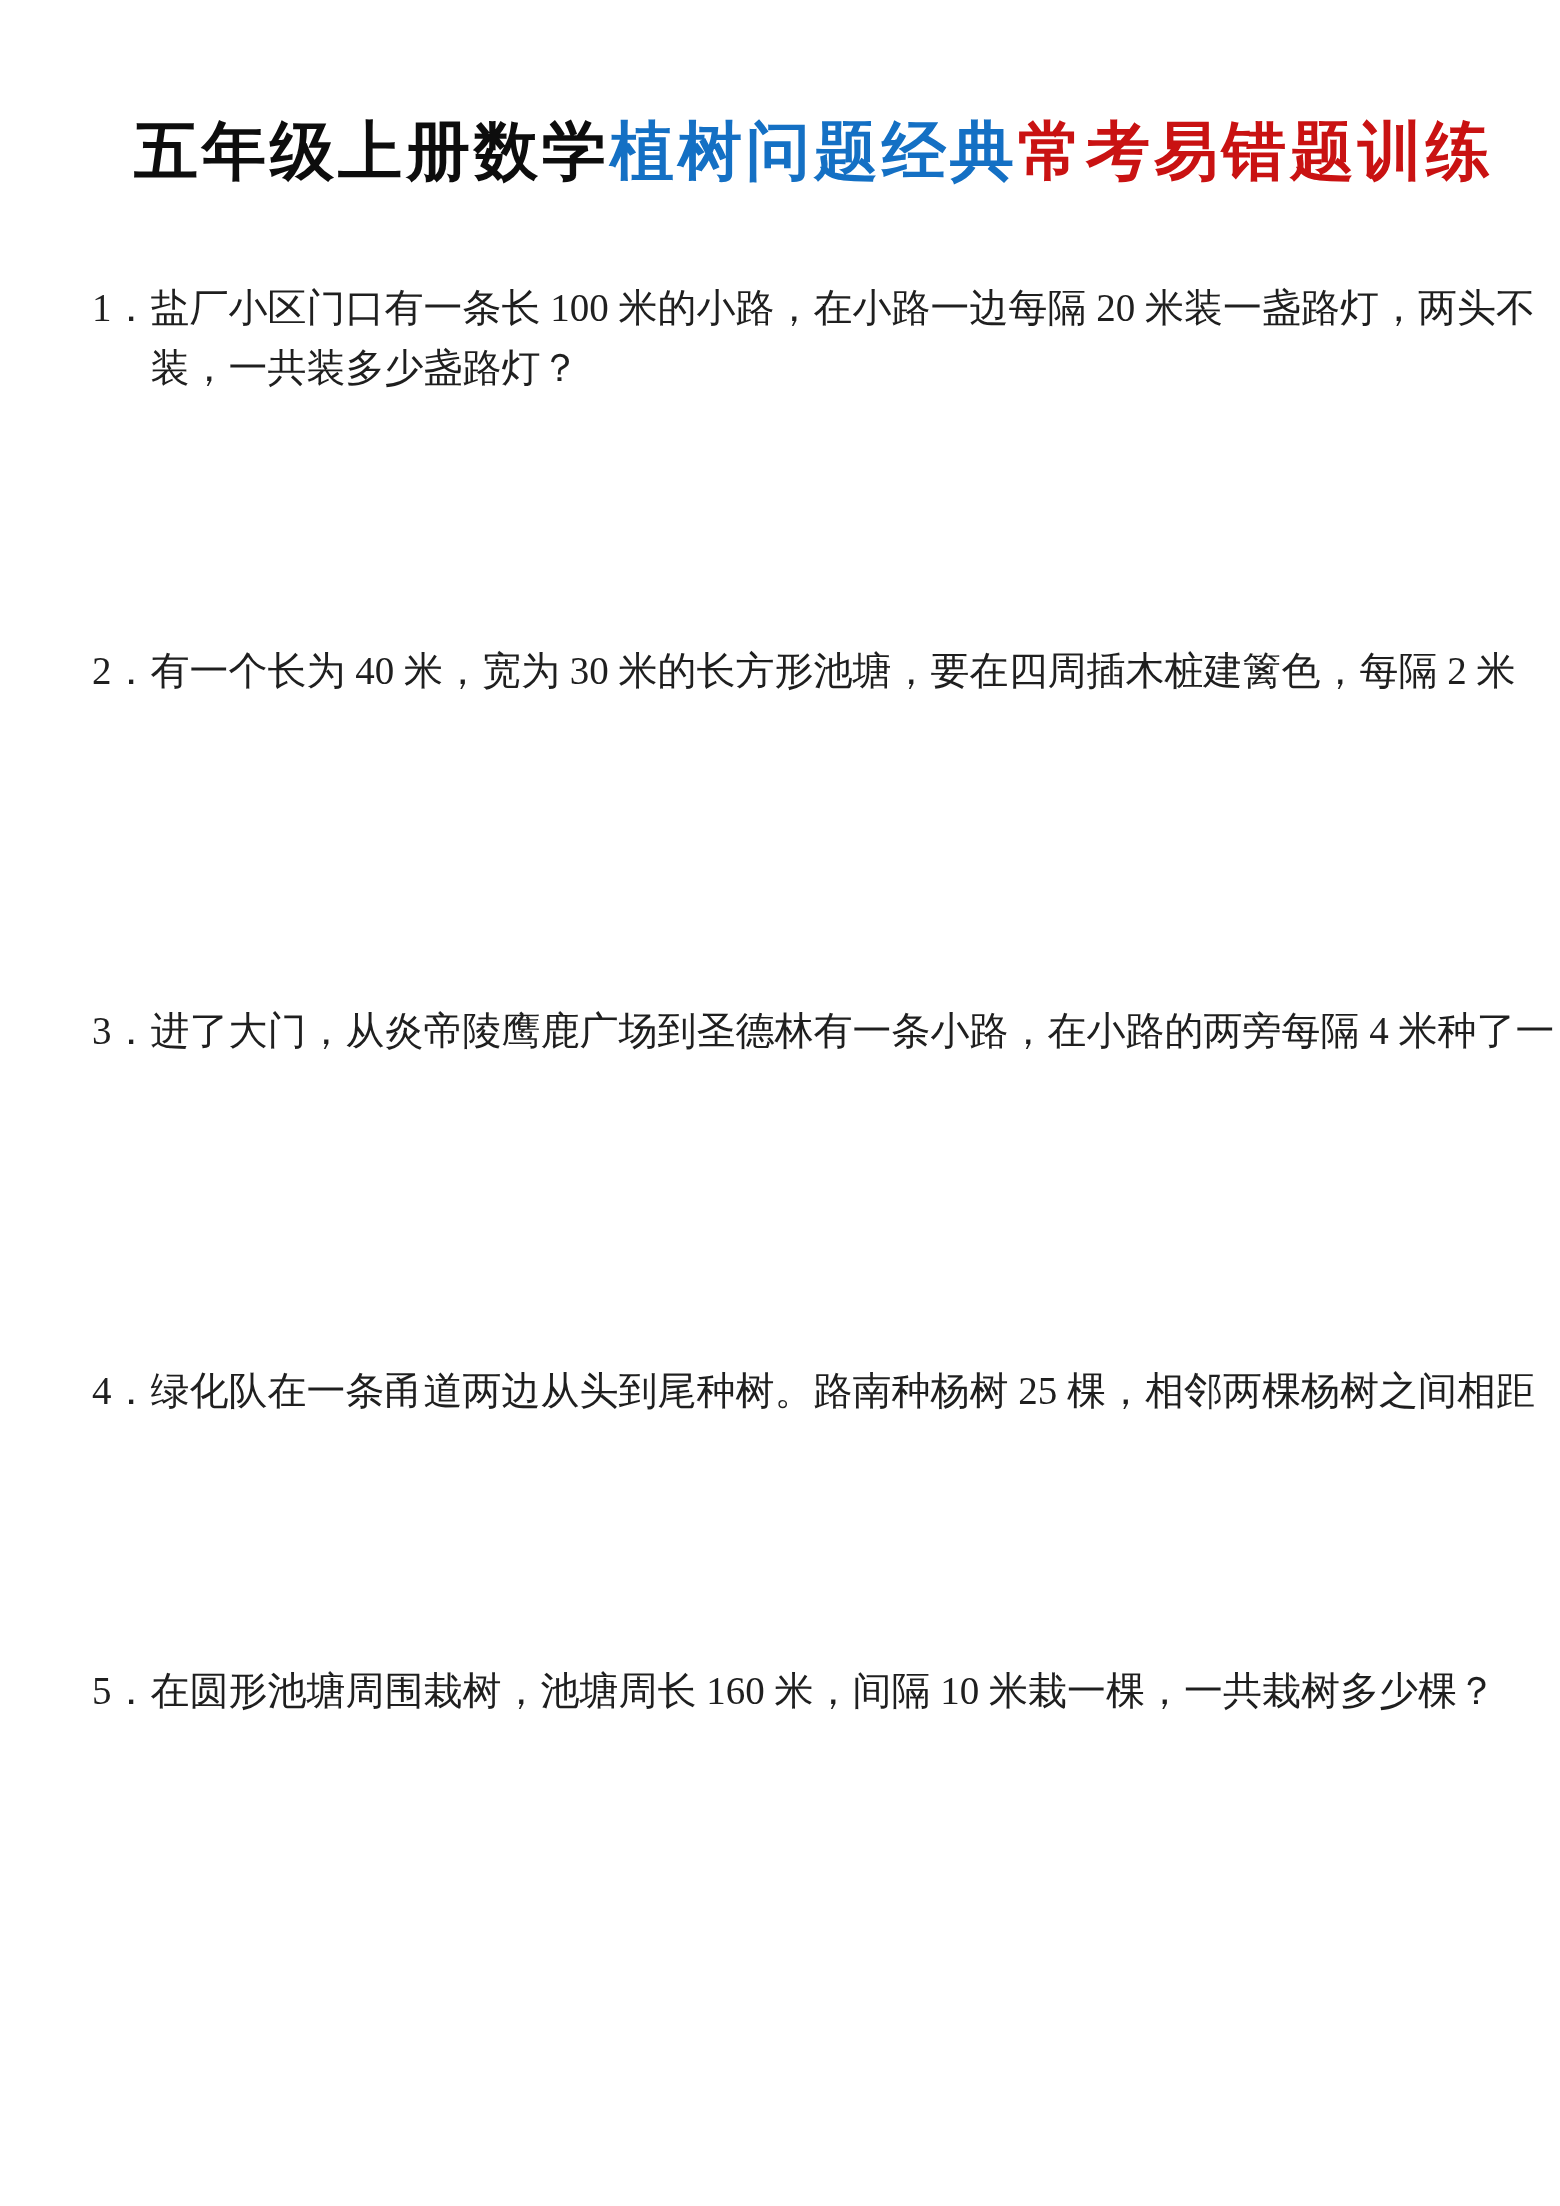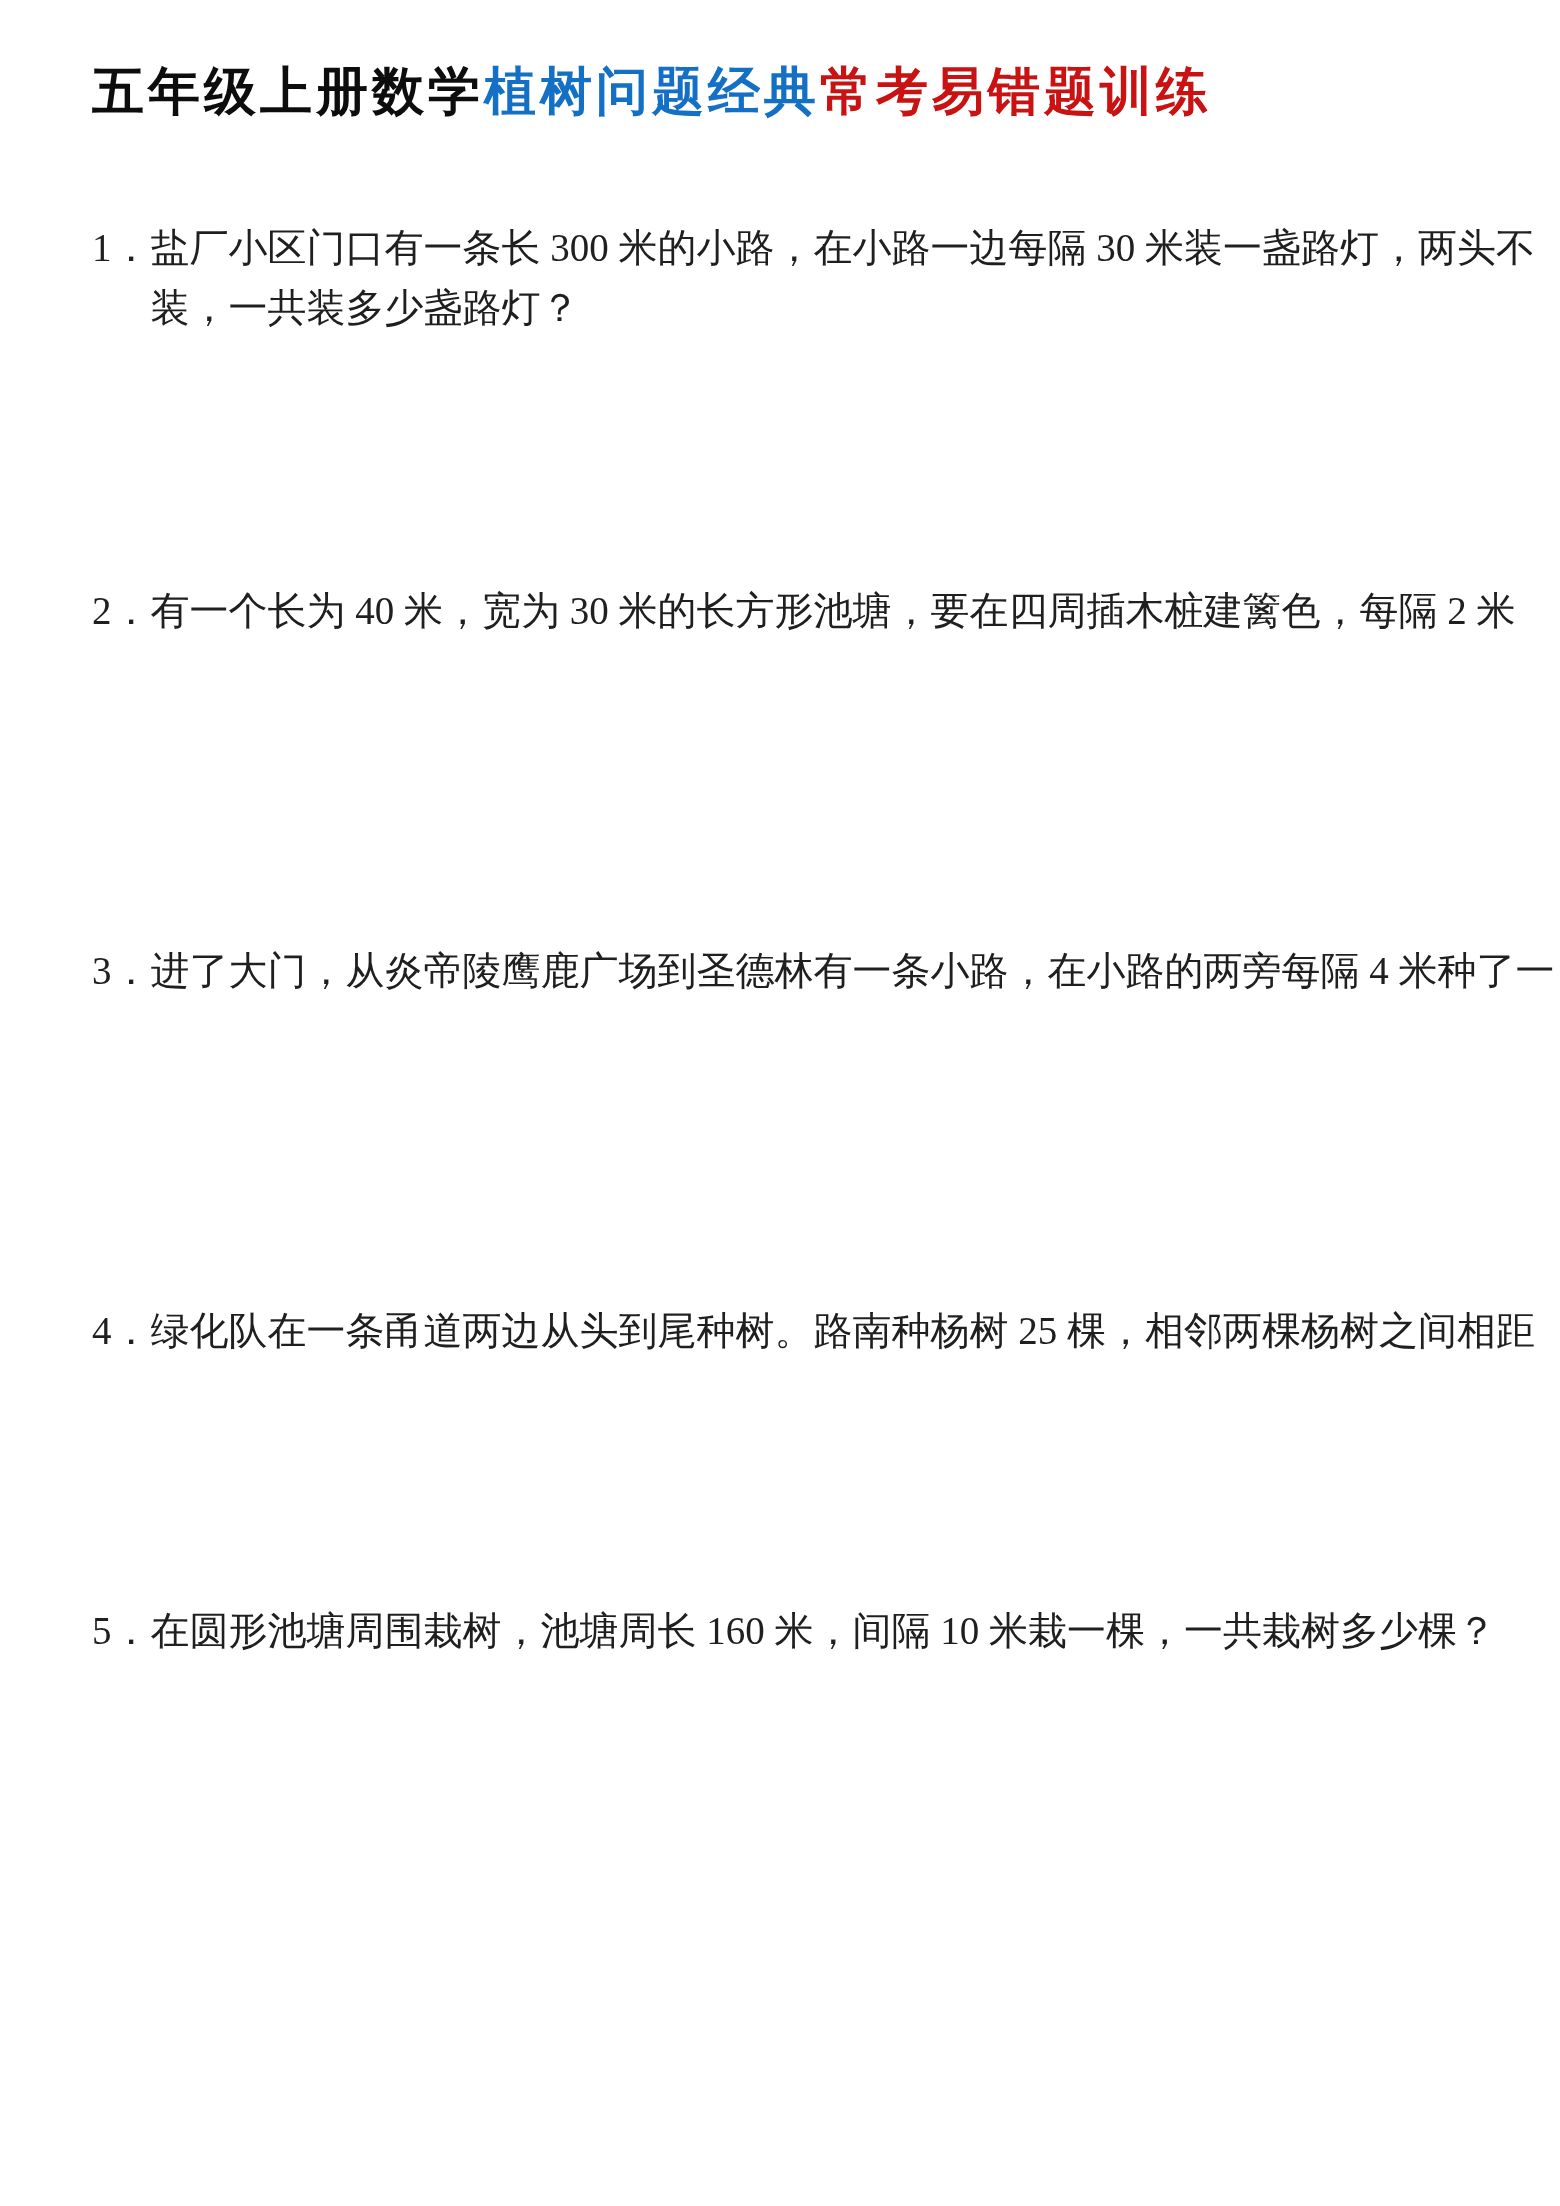--- a/index.html
+++ b/index.html
@@ -11,26 +11,26 @@
     position: relative;
     width: 1560px;
     height: 2206px;
     margin: 0 auto;
     background: #ffffff;
     box-sizing: border-box;
     padding: 0 66px 0 92px;
     overflow: hidden;
   }
   .title {
-    margin: 52px 0 0 0;
+    margin: 112px 0 0 0;
     padding: 0;
-    text-align: left;
+    text-align: right;
     font-family: "Liberation Sans", sans-serif;
     font-weight: 900;
-    font-size: 52px;
+    font-size: 64px;
     line-height: 78px;
     letter-spacing: 4px;
     white-space: nowrap;
   }
   .title .seg { display: inline; }
   .problem {
     display: flex;
     align-items: flex-start;
     font-family: "Liberation Serif", serif;
     font-size: 39px;
@@ -54,21 +54,21 @@
 
 <div class="page">
 
   <h1 class="title">
     <span class="seg" style="color: rgb(13, 13, 13);">五年级上册数学</span><span class="seg" style="color: rgb(20, 112, 196);">植树问题经典</span><span class="seg" style="color: rgb(201, 18, 18);">常考易错题训练</span>
   </h1>
 
   <div class="problem problem-1">
     <span class="p-num">1．</span>
     <div class="p-lines">
-      <div class="p-line">盐厂小区门口有一条长 300 米的小路，在小路一边每隔 30 米装一盏路灯，两头不</div>
+      <div class="p-line">盐厂小区门口有一条长 100 米的小路，在小路一边每隔 20 米装一盏路灯，两头不</div>
       <div class="p-line">装，一共装多少盏路灯？</div>
     </div>
   </div>
 
   <div class="problem problem-2">
     <span class="p-num">2．</span>
     <div class="p-lines">
       <div class="p-line">有一个长为 40 米，宽为 30 米的长方形池塘，要在四周插木桩建篱色，每隔 2 米</div>
     </div>
   </div>

